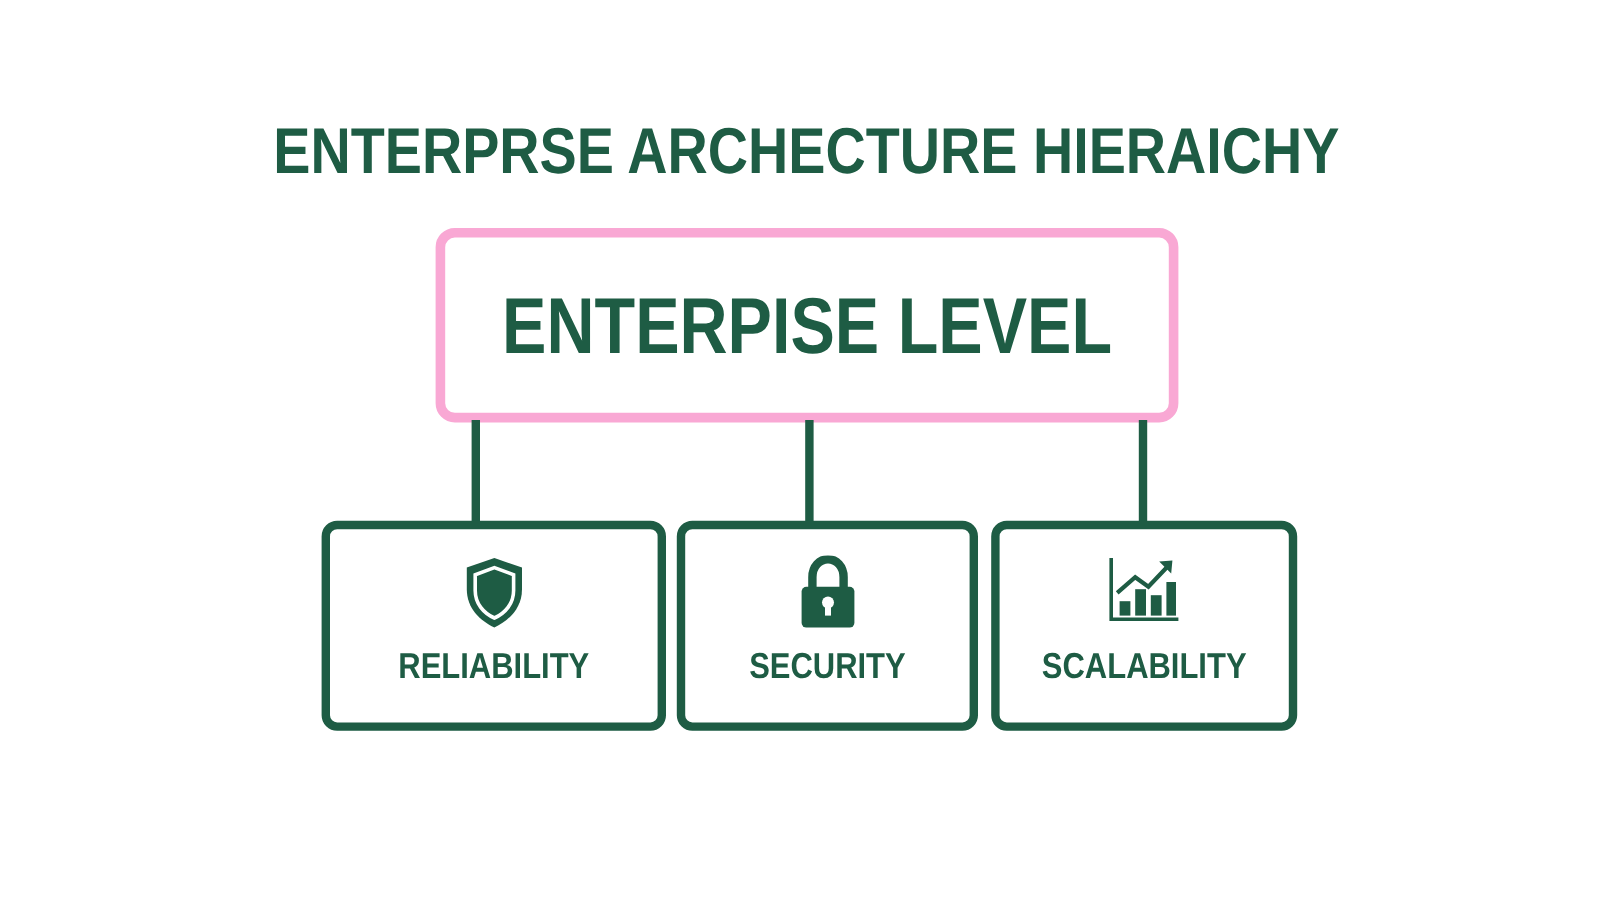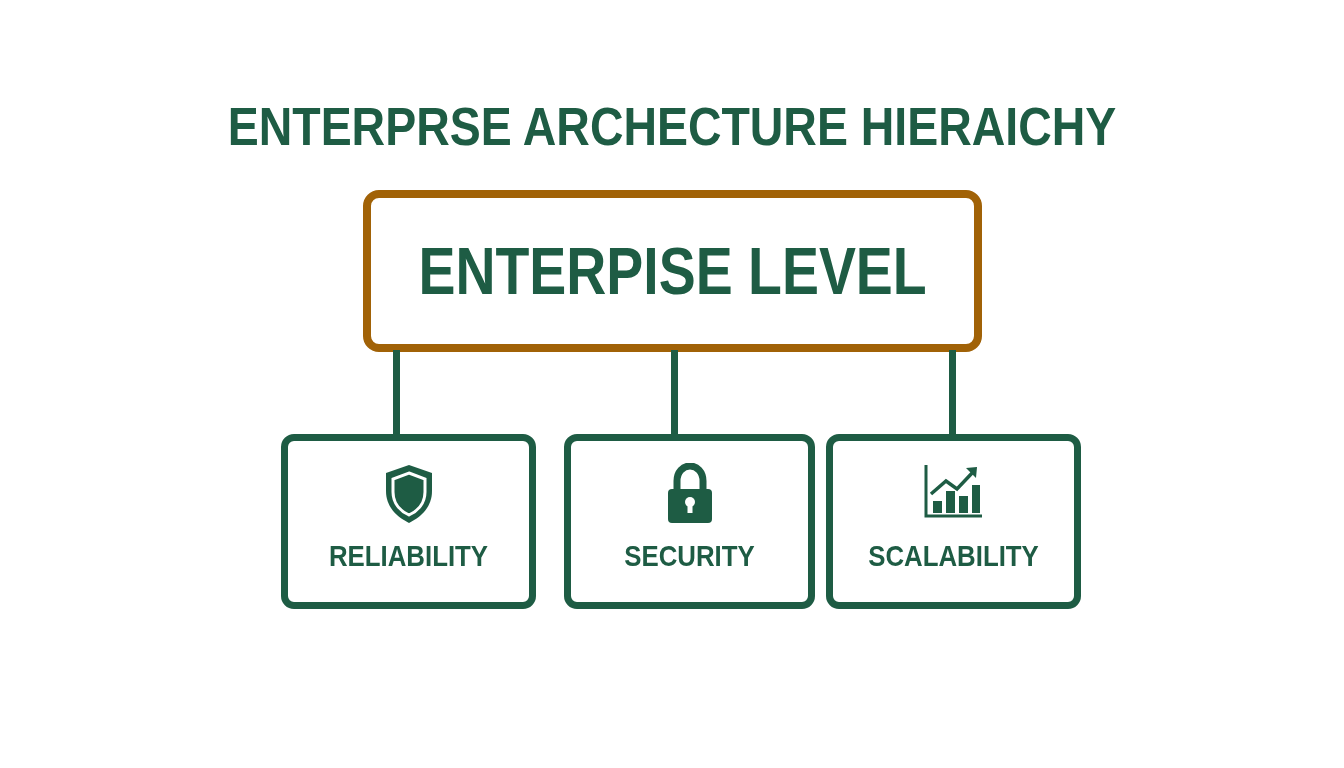--- a/index.html
+++ b/index.html
@@ -7,21 +7,21 @@
     width: 1344px; height: 768px; background: #ffffff; position: relative; overflow: hidden;
     font-family: "Liberation Sans", "DejaVu Sans", sans-serif; color: #1e5c44;
   }
   .title {
     position: absolute; left: 0; width: 1344px; top: 96px; text-align: center;
     font-size: 54px; font-weight: bold; letter-spacing: 0px; color: #1e5c44;
     transform: scaleX(0.86); transform-origin: 672px 0; line-height: 60px;
   }
   .top-box {
     position: absolute; left: 363px; top: 190px; width: 603px; height: 146px;
-    border: 8px solid #a16207; border-radius: 16px; background: #fff;
+    border: 8px solid #f9a8d4; border-radius: 16px; background: #fff;
     display: flex; align-items: center; justify-content: center;
   }
   .top-label {
     font-size: 66px; font-weight: bold; color: #1e5c44;
     transform: scaleX(0.84); white-space: nowrap;
   }
   .connector {
     position: absolute; top: 350px; width: 7px; height: 88px; background: #1e5c44;
   }
   .child {
@@ -41,21 +41,21 @@
 <div class="title">ENTERPRSE ARCHECTURE HIERAICHY</div>
 
 <div class="top-box">
   <span class="top-label">ENTERPISE LEVEL</span>
 </div>
 
 <div class="connector" style="left:393px"></div>
 <div class="connector" style="left:671px"></div>
 <div class="connector" style="left:949px"></div>
 
-<div class="child" style="left:281px; width:241px;">
+<div class="child" style="left:268px; width:241px;padding-left:32px;">
   <span class="icon">
     <svg width="52" height="62" viewBox="0 0 52 62">
       <path d="M26 2 L49 10 L49 28 C49 44 38 54 26 60 C14 54 3 44 3 28 L3 10 Z" fill="#1e5c44"></path>
       <path d="M26 10 L42 16 L42 29 C42 40 35 48 26 52 C17 48 10 40 10 29 L10 16 Z" fill="none" stroke="#ffffff" stroke-width="3"></path>
     </svg>
   </span>
   <div class="label">RELIABILITY</div>
 </div>
 
 <div class="child" style="left:564px; width:237px;">

